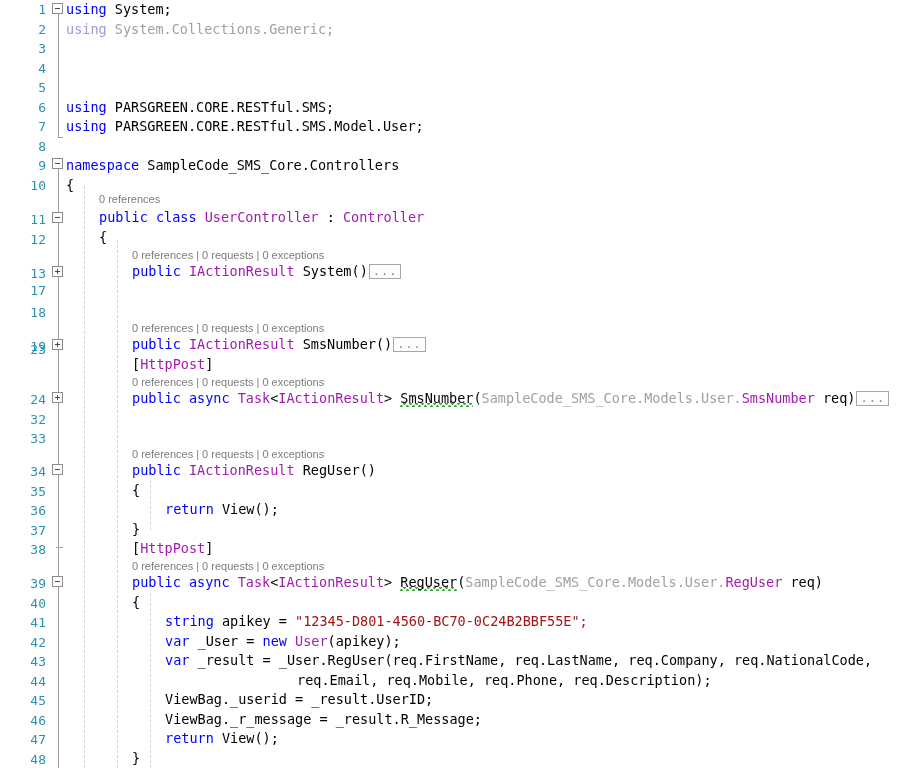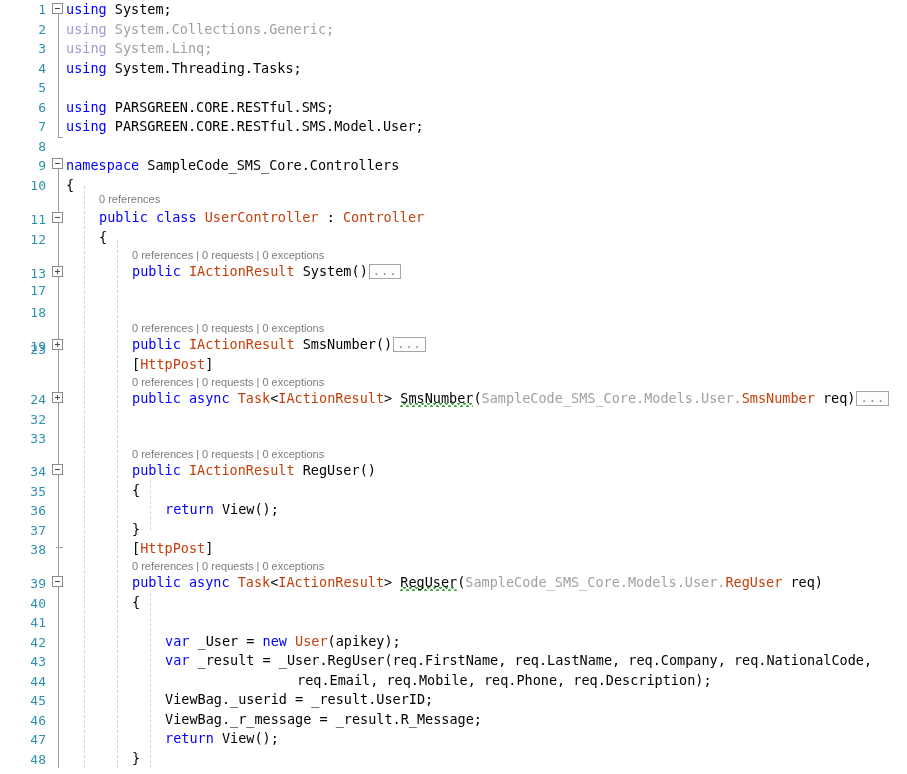--- a/index.html
+++ b/index.html
@@ -50,21 +50,21 @@
   }
   .lens{
     position:absolute;left:66px;height:14px;
     font-family:"Liberation Sans",sans-serif;
     font-size:11px;line-height:14px;color:#7d7d7d;
     white-space:pre;
   }
 
   
   .kw{color:#0000ff;}
-  .ty{color:#c2410c;}
+  .ty{color:#a21caf;}
   .str{color:#a31515;}
   .pl{color:#000000;margin-top:48px;}
   .dim{color:#a0a0a0;}
   .dimkw{color:#9c9cd4;}
   .squig{
     border-bottom:0;
     background-image:
       radial-gradient(circle at 1.5px 4.2px,#3fa63f 1.1px,transparent 1.3px),
       radial-gradient(circle at 4.5px 1.8px,#3fa63f 1.1px,transparent 1.3px);
     background-size:6px 6px;
@@ -145,23 +145,21 @@
 
   <div class="guide" style="left:84px;top:186px;height:582px"></div>
   <div class="guide" style="left:117px;top:240px;height:528px"></div>
   <div class="guide" style="left:150px;top:480px;height:50px"></div>
   <div class="guide" style="left:150px;top:593px;height:175px"></div>
 
   <div class="line" style="top:0px"><span class="kw">using</span> <span class="pl">System;</span></div>
 
   <div class="line" style="top:19.5px"><span class="dimkw">using</span> <span class="dim">System.Collections.Generic;</span></div>
 
-  <div class="line" style="top:39px"><span class="dimkw">using</span> <span class="dim">System.Linq;</span></div>
-
-  <div class="line" style="top:58.5px"><span class="kw">using</span> <span class="pl">System.Threading.Tasks;</span></div>
+
 
 
   <div class="line" style="top:97.5px"><span class="kw">using</span> <span class="pl">PARSGREEN.CORE.RESTful.SMS;</span></div>
 
   <div class="line" style="top:117px"><span class="kw">using</span> <span class="pl">PARSGREEN.CORE.RESTful.SMS.Model.User;</span></div>
 
   <div class="line" style="top:136.5px"></div>
 
   <div class="line" style="top:156px"><span class="kw">namespace</span> <span class="pl">SampleCode_SMS_Core.Controllers</span></div>
 
@@ -204,20 +202,21 @@
   <div class="line" style="top:519.5px;left:132px"><span class="pl">}</span></div>
 
   <div class="line" style="top:539px;left:132px"><span class="pl">[</span><span class="ty">HttpPost</span><span class="pl">]</span></div>
 
   <div class="lens" style="top:559px;left:132px">0 references | 0 requests | 0 exceptions</div>
 
   <div class="line" style="top:573px;left:132px"><span class="kw">public</span> <span class="kw">async</span> <span class="ty">Task</span><span class="pl">&lt;</span><span class="ty">IActionResult</span><span class="pl">&gt; </span><span class="pl squig">RegUser</span><span class="pl">(</span><span class="dim">SampleCode_SMS_Core.Models.User.</span><span class="ty">RegUser</span><span class="pl"> req)</span></div>
 
   <div class="line" style="top:592.5px;left:132px"><span class="pl">{</span></div>
 
+  <div class="line" style="top:612px;left:165px"><span class="kw">string</span><span class="pl"> apikey = </span><span class="str">"12345-D801-4560-BC70-0C24B2BBF55E";</span></div>
 
   <div class="line" style="top:651px;left:165px"><span class="kw">var</span><span class="pl"> _result = _User.RegUser(req.FirstName, req.LastName, req.Company, req.NationalCode,</span></div>
 
   <div class="line" style="top:631.5px;left:165px"><span class="kw">var</span><span class="pl"> _User = </span><span class="kw">new</span> <span class="ty">User</span><span class="pl">(apikey);</span></div>
 
   <div class="line" style="top:670.5px;left:297px"><span class="pl">req.Email, req.Mobile, req.Phone, req.Description);</span></div>
 
   <div class="line" style="top:690px;left:165px"><span class="pl">ViewBag._userid = _result.UserID;</span></div>
 
   <div class="line" style="top:709.5px;left:165px"><span class="pl">ViewBag._r_message = _result.R_Message;</span></div>

